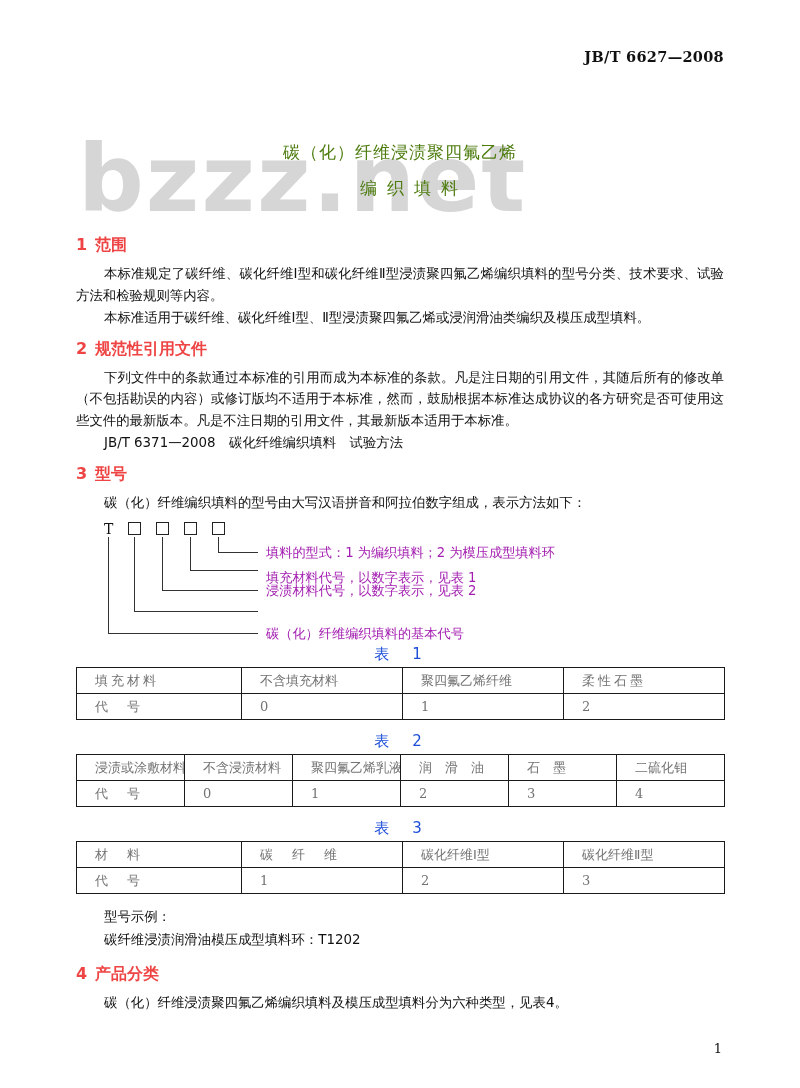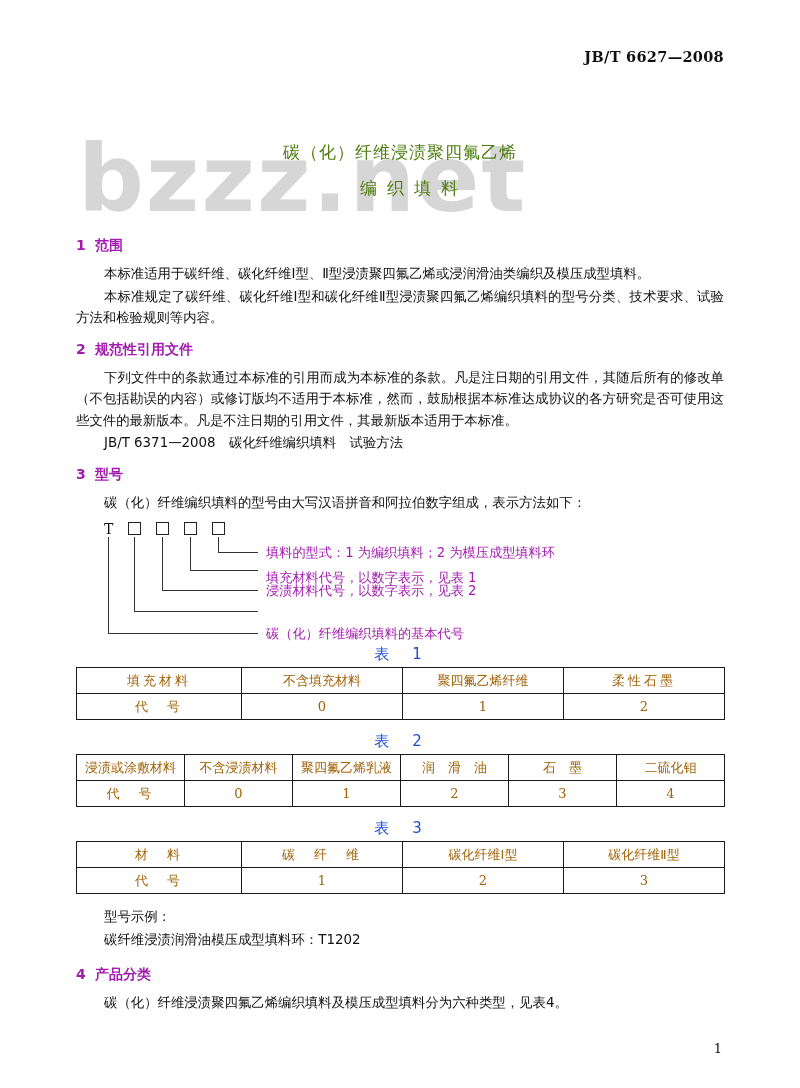--- a/index.html
+++ b/index.html
@@ -74,23 +74,23 @@
 
   
   #content {
     position: absolute;
     left: 76px;
     top: 236px;
     width: 648px;
     z-index: 2;
   }
   .sec-head {
-    font-size: 14px;
+    font-size: 16px;
     font-weight: bold;
-    color: #a21caf;
+    color: #ef4444;
     margin: 0 0 9px 0;
     line-height: 18px;
   }
   .sec-head .num {
     display: inline-block;
     min-width: 19px;
   }
   p.body {
     font-size: 13.4px;
     line-height: 21.5px;
@@ -156,25 +156,25 @@
     letter-spacing: 4px;
   }
   table.std {
     border-collapse: collapse;
     width: 648px;
     table-layout: fixed;
     margin: 0 0 12px 0;
   }
   table.std td {
     border: 1px solid #1a1a1a;
-    text-align: center;
+    text-align: left;
     font-size: 13px;
-    color: #a16207;
+    color: #737373;
     height: 23px;
-    padding: 1px 2px;
+    padding: 1px 18px;
     line-height: 18px;
     overflow: hidden;
     white-space: nowrap;
   }
   table.std td.lbl { letter-spacing: 3px; }
   table.std td.num {
     font-family: "DejaVu Serif", "Liberation Serif", serif;
     font-size: 13px;
   }
 
@@ -201,22 +201,22 @@
   <div id="doc-title">
     <div class="tline">碳（化）纤维浸渍聚四氟乙烯</div>
     <div class="tline tline2">编织填料</div>
   </div>
 
   <div id="content">
 
     <div class="sec-head">
       <span class="num">1</span><span>范围</span>
     </div>
+    <p class="body indent">本标准规定了碳纤维、碳化纤维Ⅰ型和碳化纤维Ⅱ型浸渍聚四氟乙烯编织填料的型号分类、技术要求、试验方法和检验规则等内容。</p>
     <p class="body indent">本标准适用于碳纤维、碳化纤维Ⅰ型、Ⅱ型浸渍聚四氟乙烯或浸润滑油类编织及模压成型填料。</p>
-    <p class="body indent">本标准规定了碳纤维、碳化纤维Ⅰ型和碳化纤维Ⅱ型浸渍聚四氟乙烯编织填料的型号分类、技术要求、试验方法和检验规则等内容。</p>
 
     <div class="gap-sm"></div>
 
     <div class="sec-head">
       <span class="num">2</span><span>规范性引用文件</span>
     </div>
     <p class="body indent">下列文件中的条款通过本标准的引用而成为本标准的条款。凡是注日期的引用文件，其随后所有的修改单（不包括勘误的内容）或修订版均不适用于本标准，然而，鼓励根据本标准达成协议的各方研究是否可使用这些文件的最新版本。凡是不注日期的引用文件，其最新版本适用于本标准。</p>
     <p class="body ref">JB/T 6371—2008　碳化纤维编织填料　试验方法</p>
 
     <div class="gap-sm"></div>

